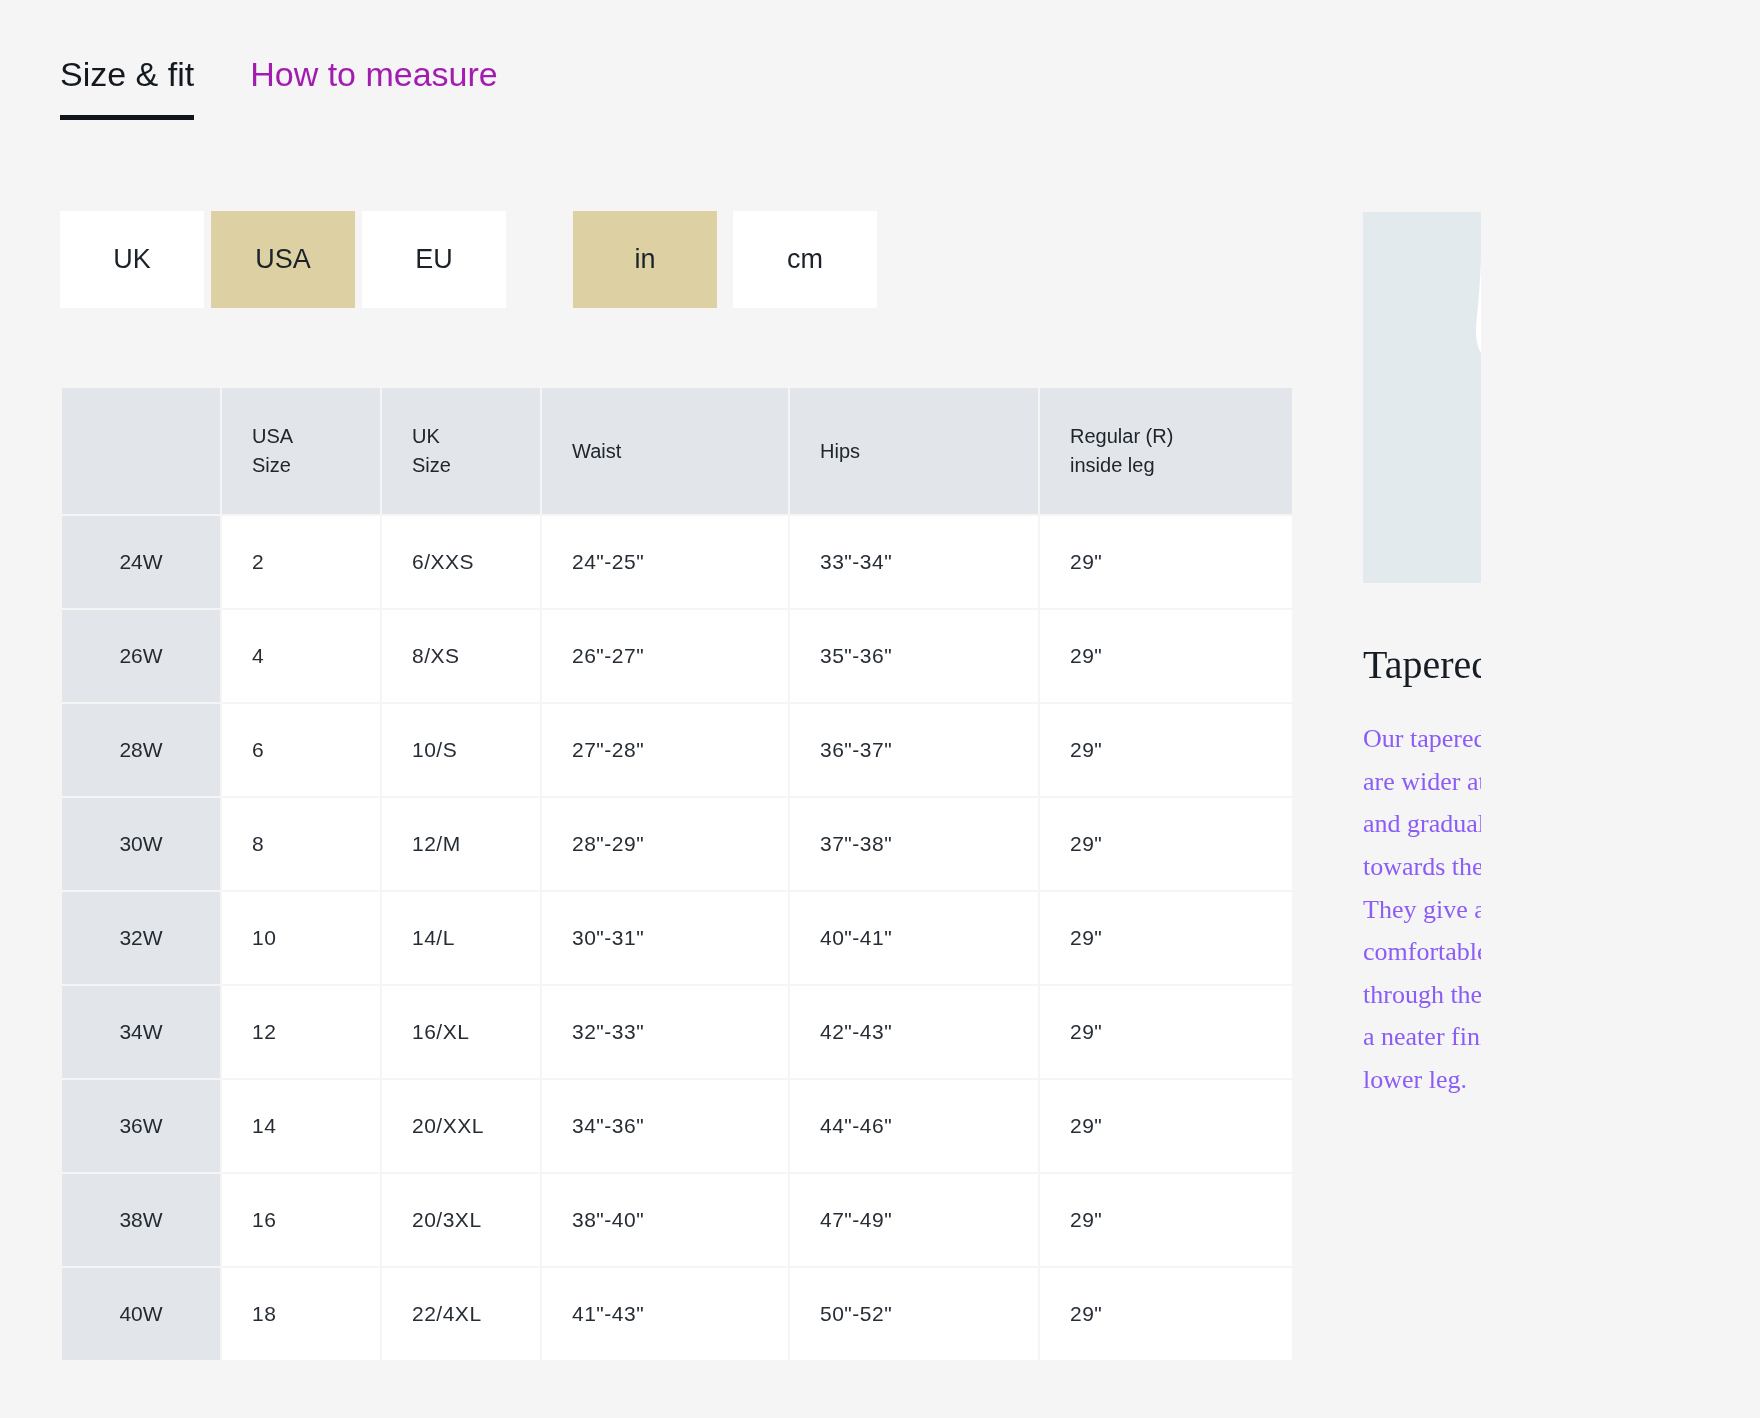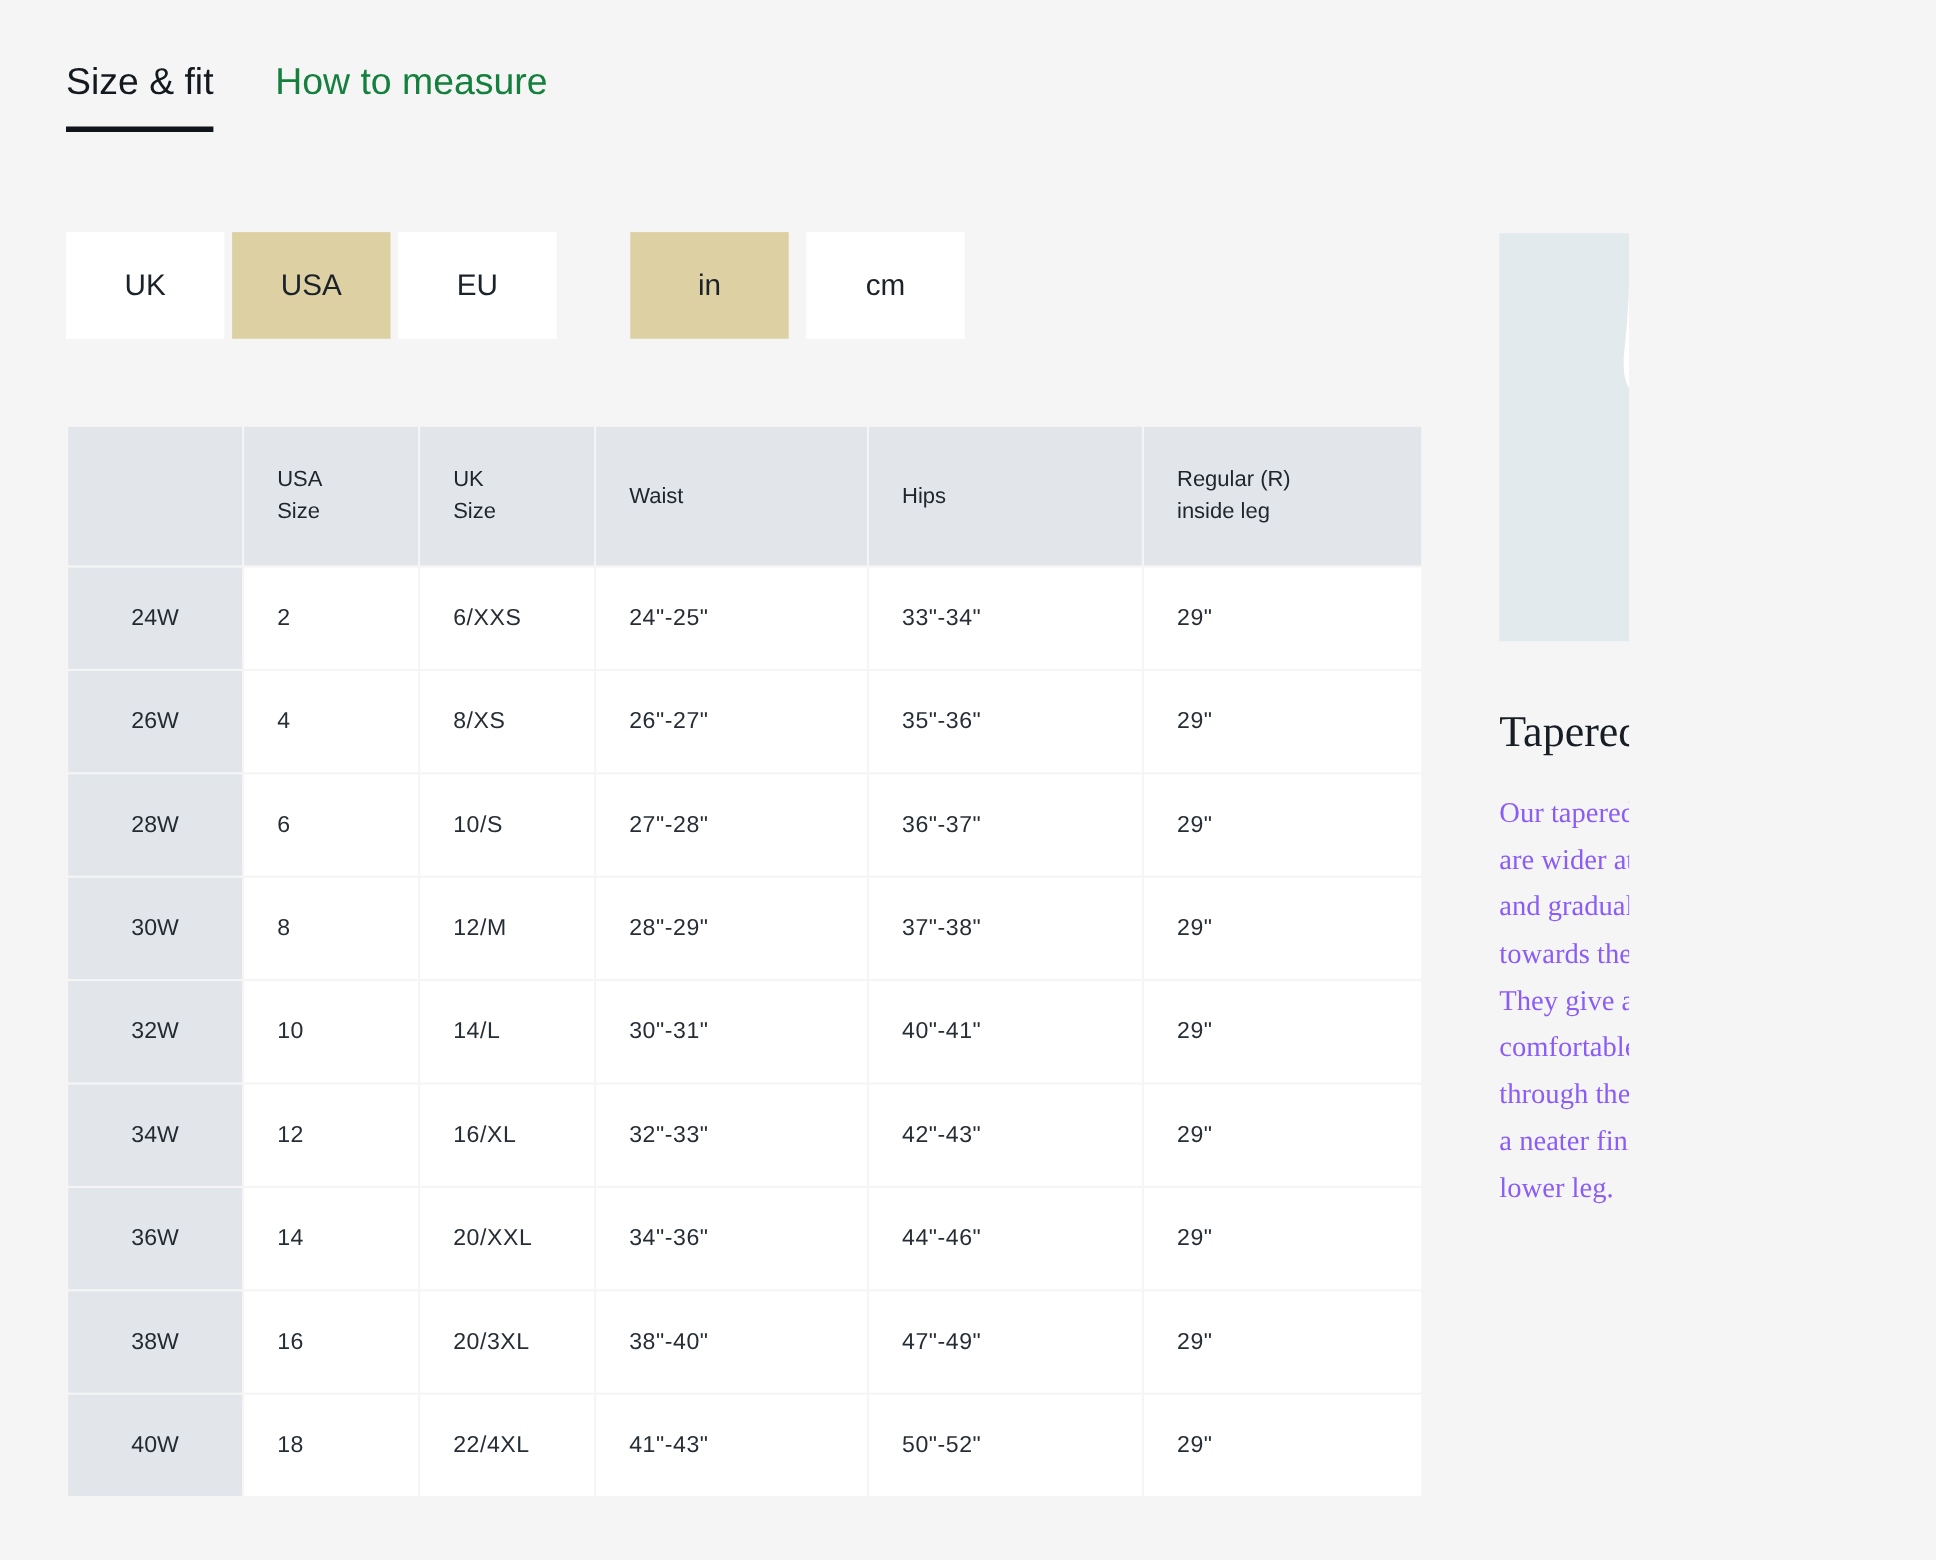--- a/index.html
+++ b/index.html
@@ -19,21 +19,21 @@
   .tabs {
     position: absolute;
     left: 60px;
     top: 56px;
     display: flex;
     gap: 56px;
   }
   .tab {
     font-size: 34px;
     line-height: 1.1;
-    color: #15803d;
+    color: #a21caf;
     padding-bottom: 22px;
     cursor: pointer;
     white-space: nowrap;
   }
   .tab.active {
     color: #14191f;
     border-bottom: 5px solid #10151b;
   }
 
   

